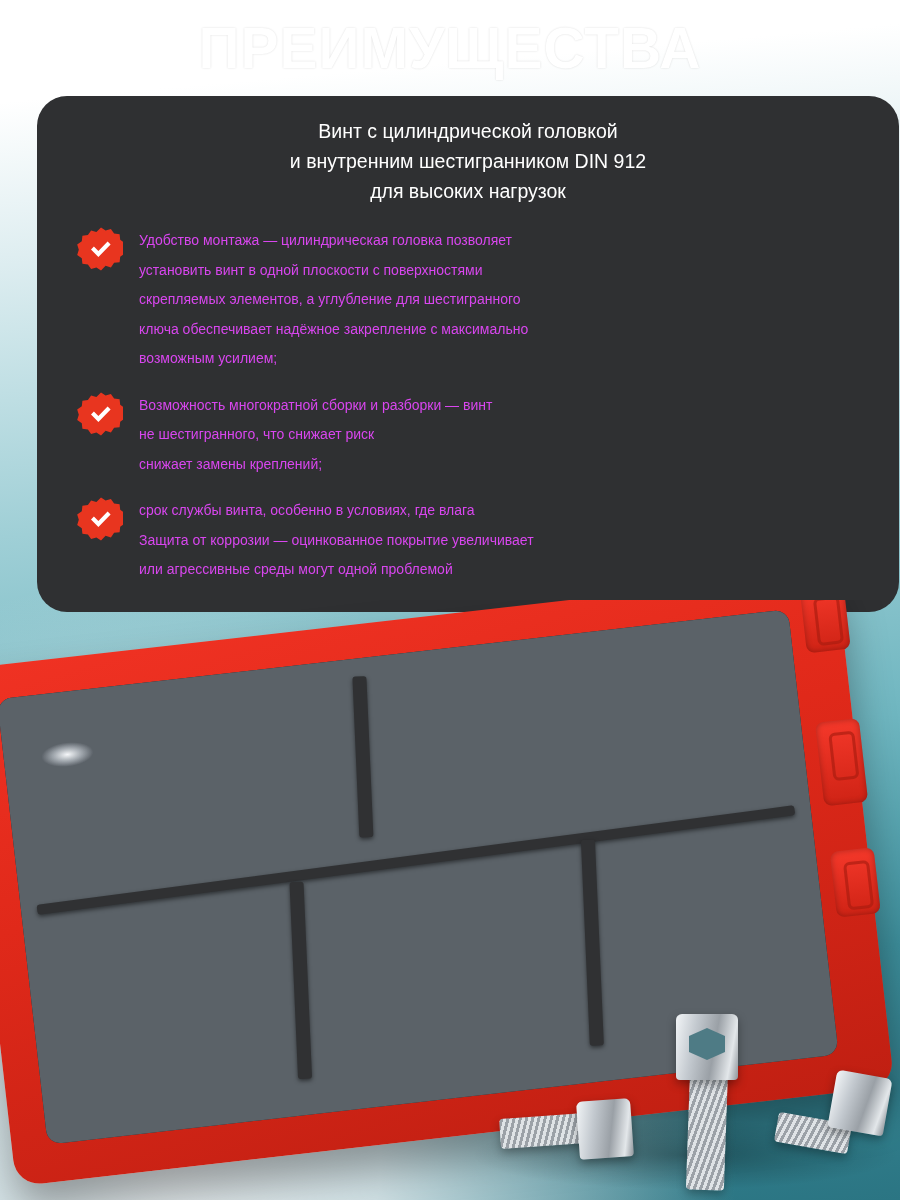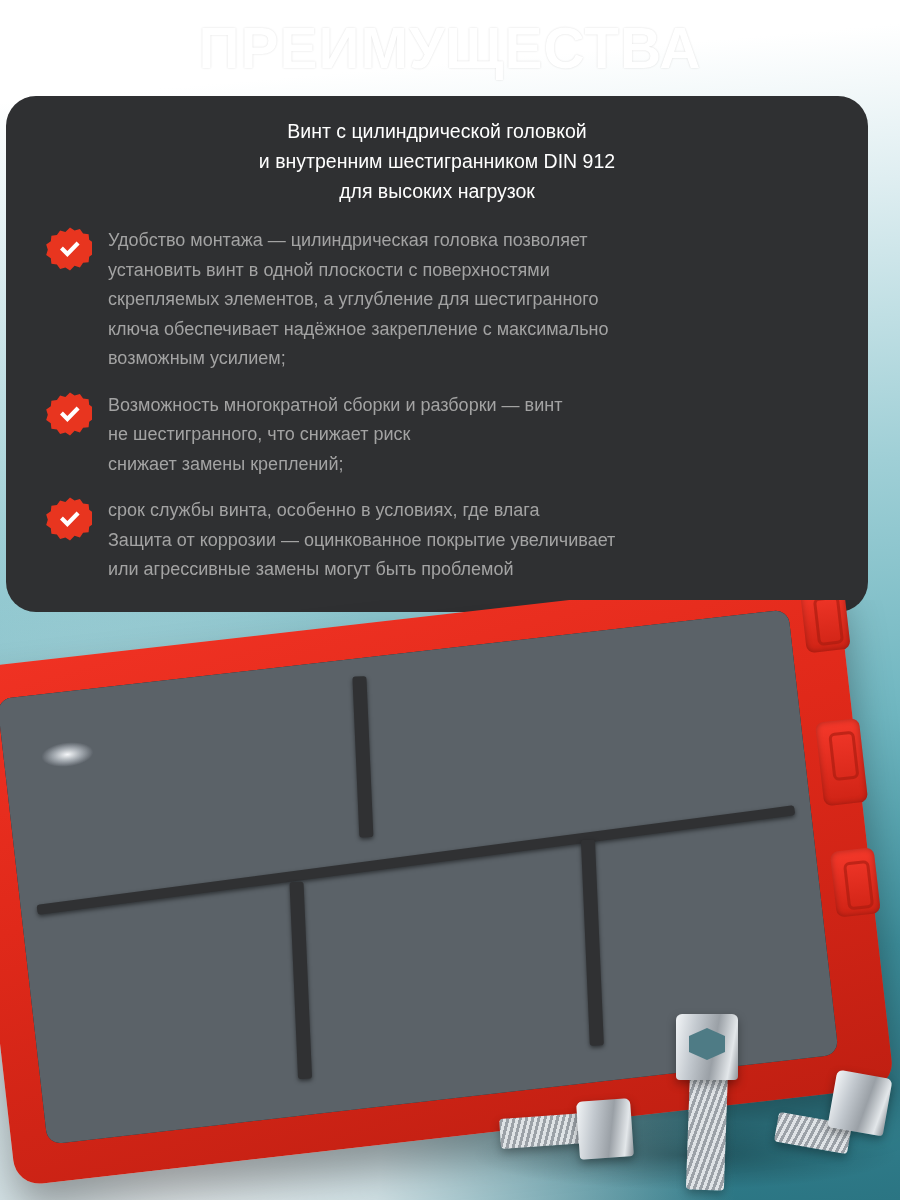--- a/index.html
+++ b/index.html
@@ -39,21 +39,21 @@
     letter-spacing: 1px;
     color: #ffffff;
     text-shadow: 0 0 2px rgba(0,0,0,0.15);
     white-space: nowrap;
   }
 
   
   .card {
     position: absolute;
     top: 96px;
-    left: 6px;
+    left: 37px;
     width: 862px;
     height: 516px;
     background: #2f3032;
     border-radius: 30px;
     padding: 20px 28px 18px 28px;
     color: #ffffff;
   }
   .card-intro {
     text-align: center;
     font-size: 19.5px;
@@ -78,23 +78,23 @@
     width: 46px;
     height: 46px;
     margin-right: 16px;
     margin-left: 12px;
     position: relative;
     margin-top: 2px;
   }
   .badge svg { display: block; width: 46px; height: 46px; }
 
   .benefit-text {
-    font-size: 18px;
+    font-size: 14px;
     line-height: 29.5px;
-    color: #a3a3a3;
+    color: #d946ef;
     padding-top: 2px;
   }
   .benefit-text span { display: block; white-space: nowrap; }
 
   
   .photo {
     position: absolute;
     left: 0; right: 0;
     top: 600px;
     height: 600px;
@@ -282,21 +282,21 @@
     <div class="benefit">
       <div class="badge">
         <svg viewBox="0 0 46 46" aria-hidden="true">
           <path fill="#e8351f" d="M23 1.5l4.6 3.1 5.3-1.6 3.2 4.6 5.5.6.6 5.5 4.6 3.2-1.6 5.3 1.6 5.3-4.6 3.2-.6 5.5-5.5.6-3.2 4.6-5.3-1.6L23 44.5l-4.6-3.1-5.3 1.6-3.2-4.6-5.5-.6-.6-5.5L-0.8 29l1.6-5.3L-0.8 18.4l4.6-3.2.6-5.5 5.5-.6 3.2-4.6 5.3 1.6z" transform="translate(1,0)"></path>
           <path fill="#ffffff" d="M14 23.6l2.9-3 4.5 4.4 9.2-9.5 3 2.9-12.2 12.6z"></path>
         </svg>
       </div>
       <div class="benefit-text">
         <span>срок службы винта, особенно в условиях, где влага</span>
         <span>Защита от коррозии — оцинкованное покрытие увеличивает</span>
-        <span>или агрессивные замены могут быть проблемой</span>
+        <span>или агрессивные среды могут одной проблемой</span>
       </div>
     </div>
 
   </div>
 </div>
 
 <div class="photo">
 
   <div class="case">
     <div class="clasp clasp-1"></div>

